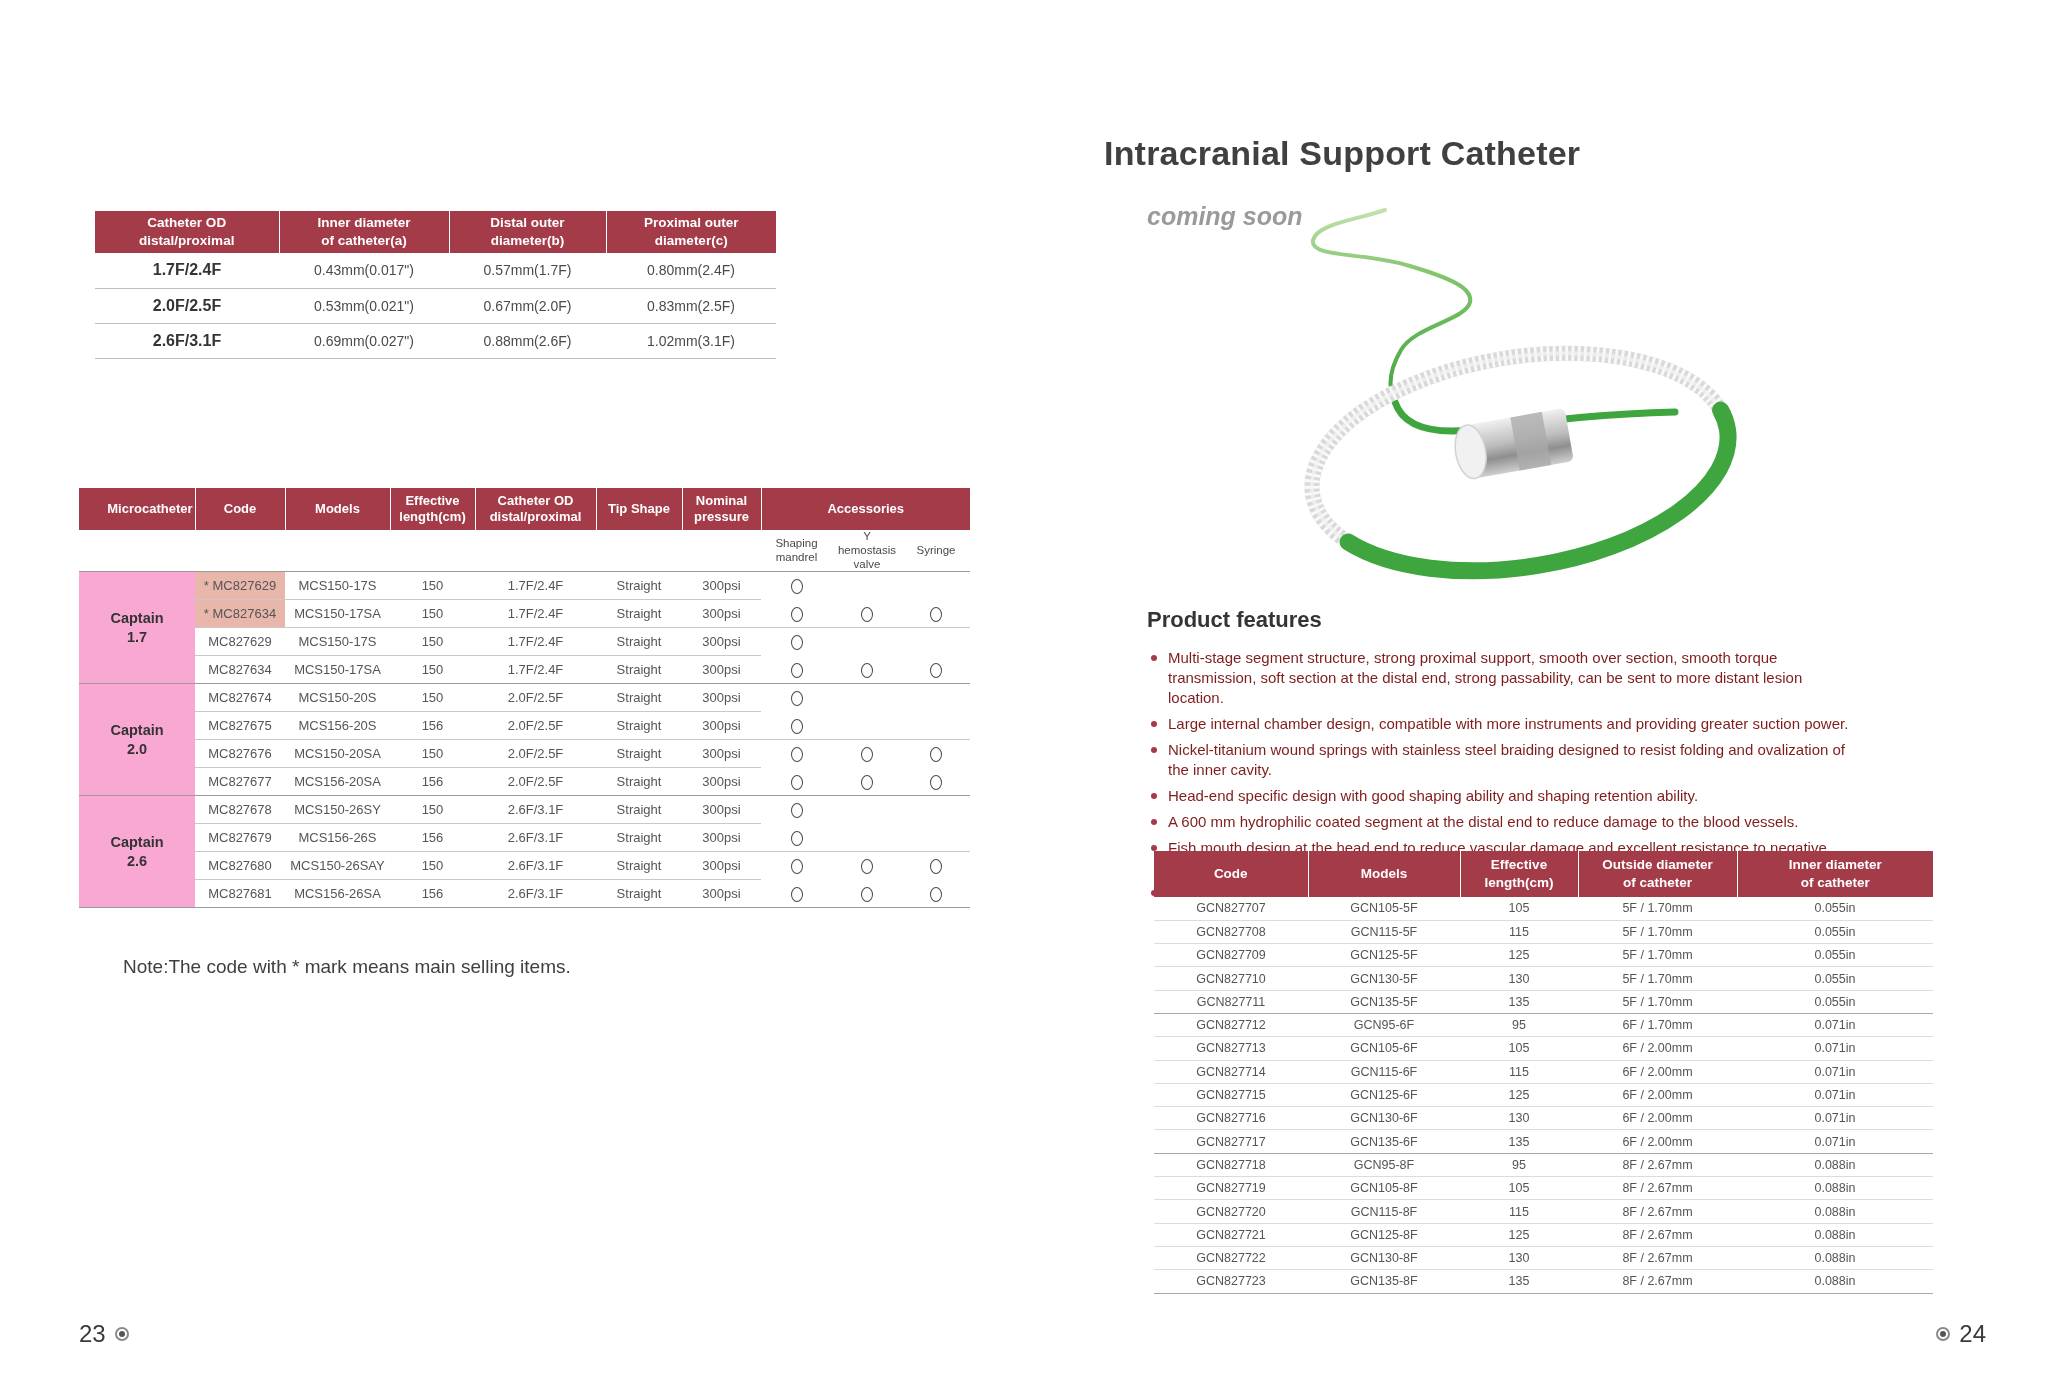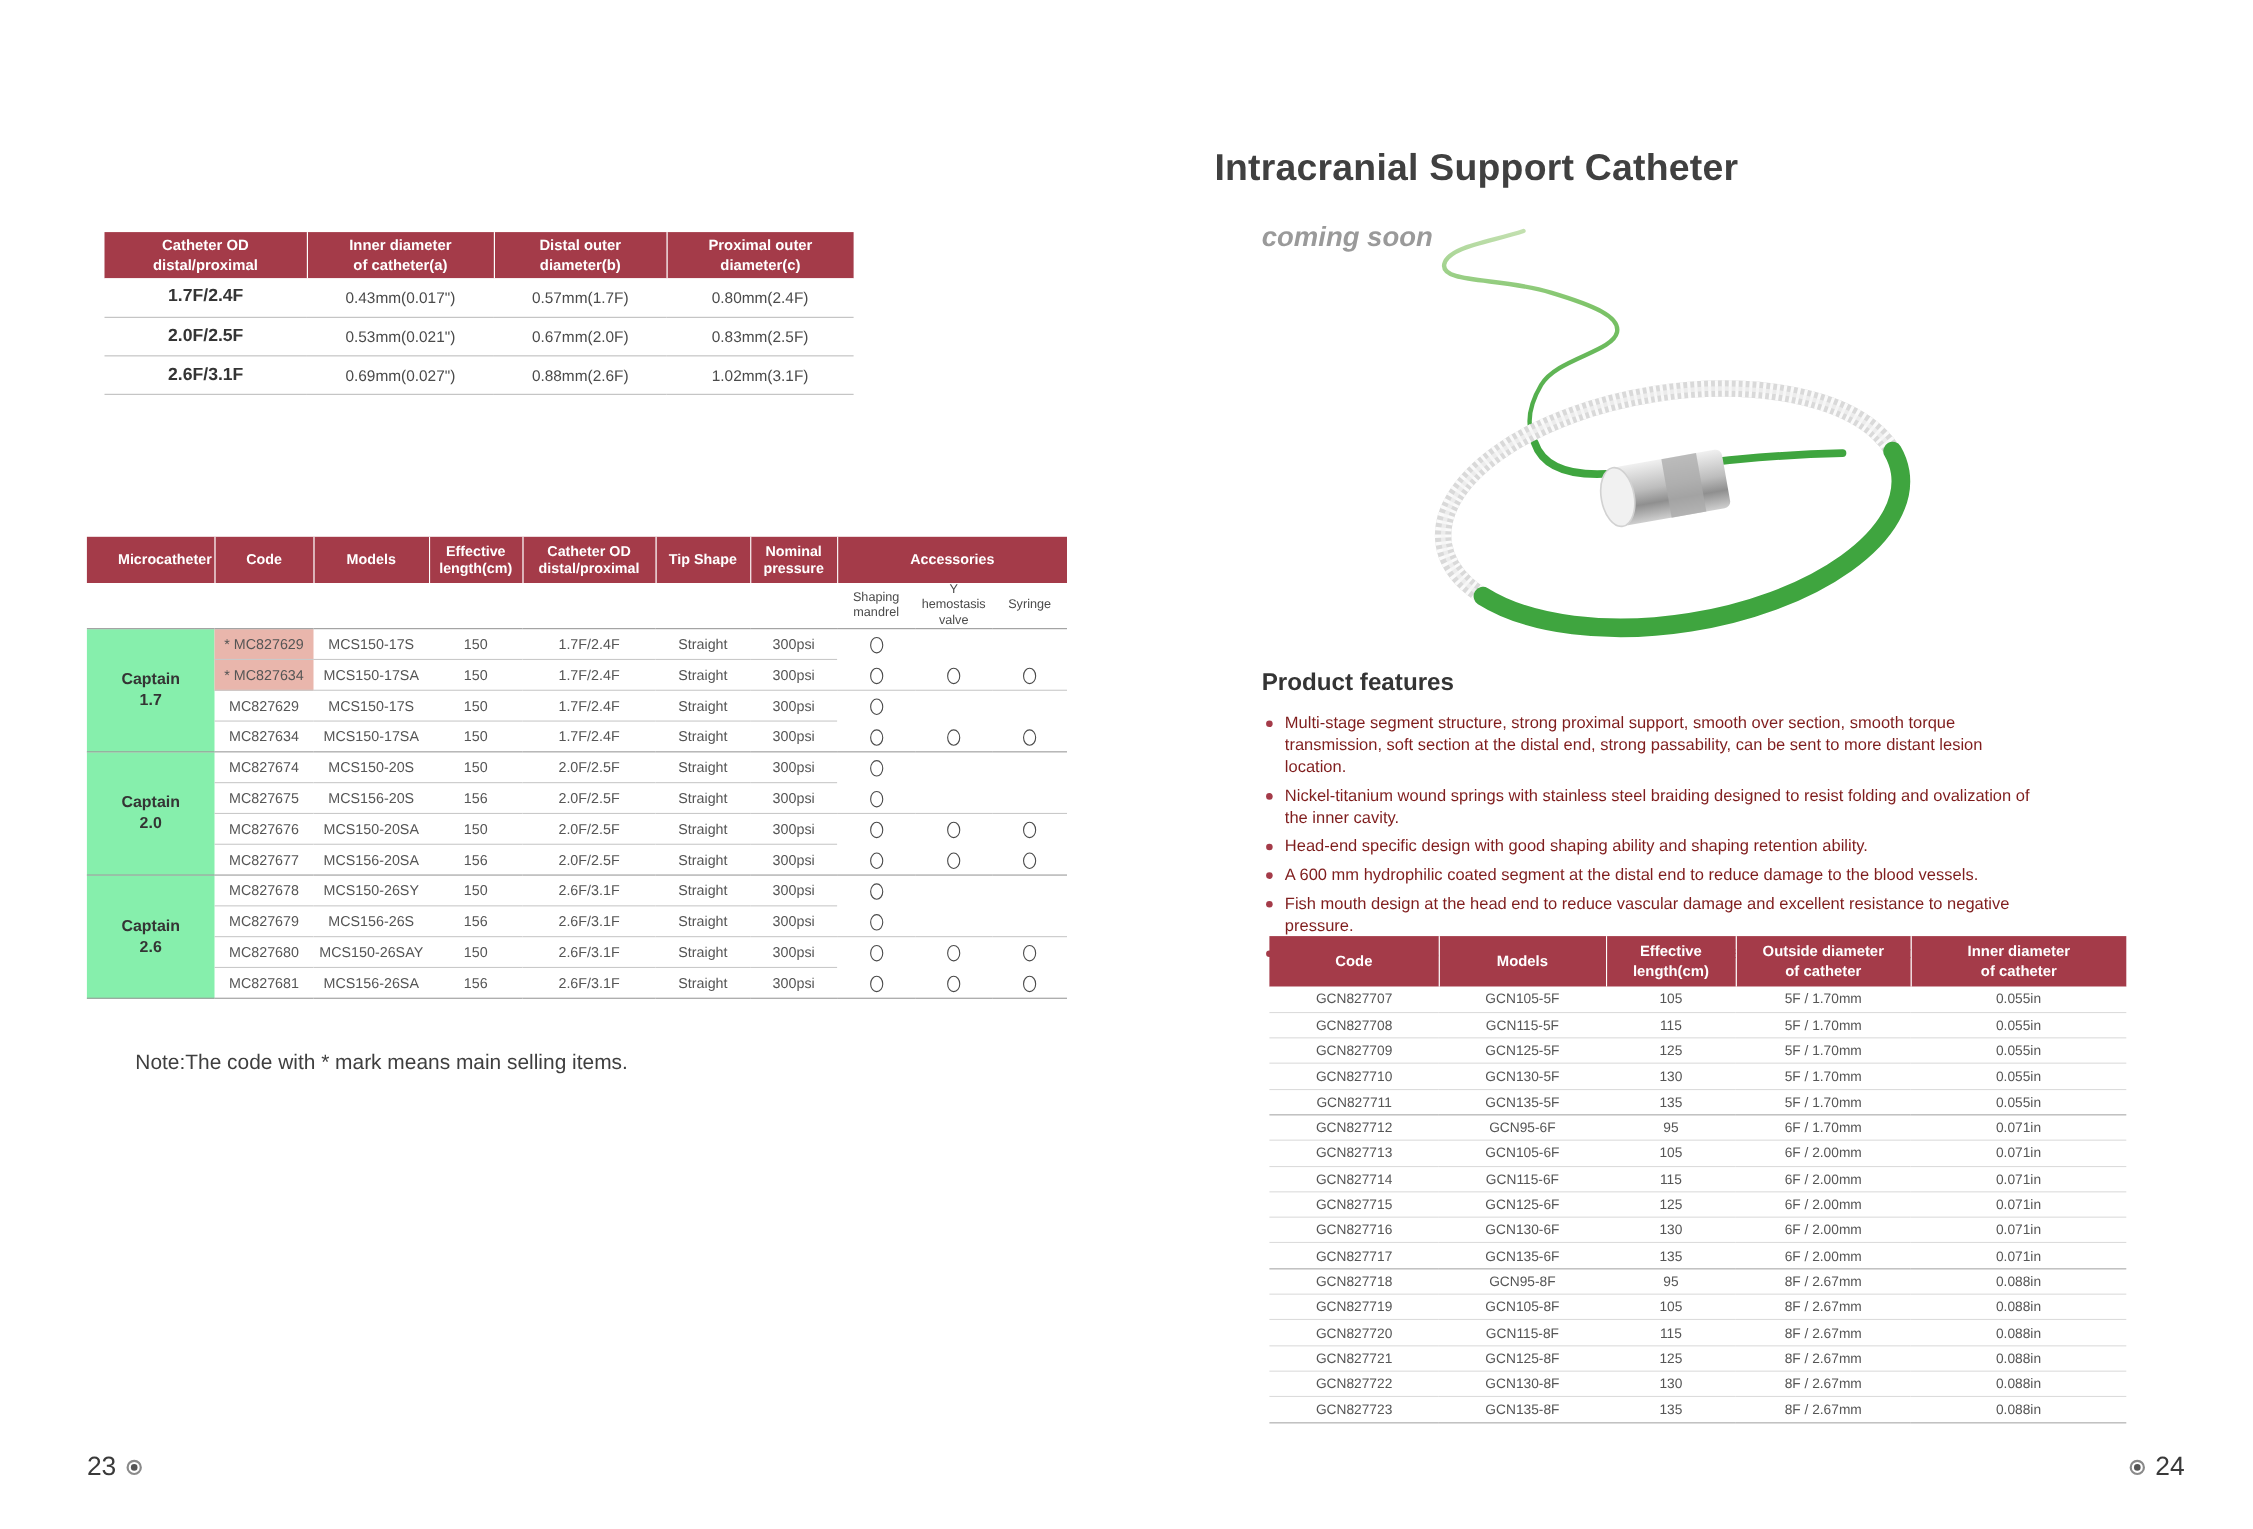--- a/index.html
+++ b/index.html
@@ -39,21 +39,21 @@
     background:var(--maroon);color:#fff;font-size:13px;font-weight:bold;height:42px;
     white-space:pre-line;line-height:1.25;border-left:1px solid #fff;
   }
   #micro-table th.hcell:first-child{border-left:none;text-align:right;}
   #micro-table tr.subhdr td{
     height:40px;font-size:11.5px;color:#4a4a4a;white-space:pre-line;line-height:1.2;
     border-bottom:1px solid var(--line-dark);background:#fff;
   }
   #micro-table td.bcell{height:28px;font-size:13px;color:#555;}
   #micro-table th.grp{
-    font-weight:bold;color:#343434;font-size:14.5px;white-space:pre-line;line-height:1.3;background:#86efac;
+    font-weight:bold;color:#343434;font-size:14.5px;white-space:pre-line;line-height:1.3;background:#f9a8d4;
   }
   #micro-table .b-s{border-bottom:1px solid var(--line-light);}
   #micro-table .g-bot{border-bottom:1px solid var(--line-dark);}
   #micro-table td.hl{background:var(--highlight);margin-left:20px;}
   .circle-icon{
     display:inline-block;width:12px;height:15px;border:1.5px solid #4a4a4a;border-radius:50%;
     vertical-align:middle;
   }
 
   
@@ -356,20 +356,24 @@
 </svg>
 
 <div id="features-title" class="abs">Product features</div>
 <div id="features" class="abs">
     <div class="feature">
       <span class="bullet-icon"></span>
       <span>Multi-stage segment structure, strong proximal support, smooth over section, smooth torque transmission, soft section at the distal end, strong passability, can be sent to more distant lesion location.</span>
     </div>
     <div class="feature">
       <span class="bullet-icon"></span>
+      <span>Large internal chamber design, compatible with more instruments and providing greater suction power.</span>
+    </div>
+    <div class="feature">
+      <span class="bullet-icon"></span>
       <span>Nickel-titanium wound springs with stainless steel braiding designed to resist folding and ovalization of the inner cavity.</span>
     </div>
     <div class="feature">
       <span class="bullet-icon"></span>
       <span>Head-end specific design with good shaping ability and shaping retention ability.</span>
     </div>
     <div class="feature">
       <span class="bullet-icon"></span>
       <span>A 600 mm hydrophilic coated segment at the distal end to reduce damage to the blood vessels.</span>
     </div>

